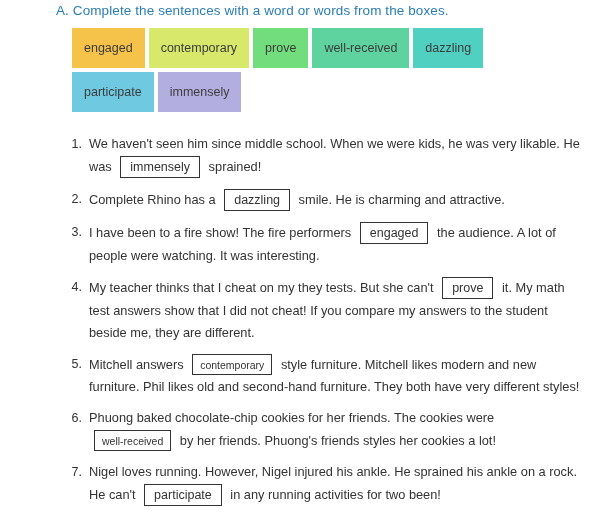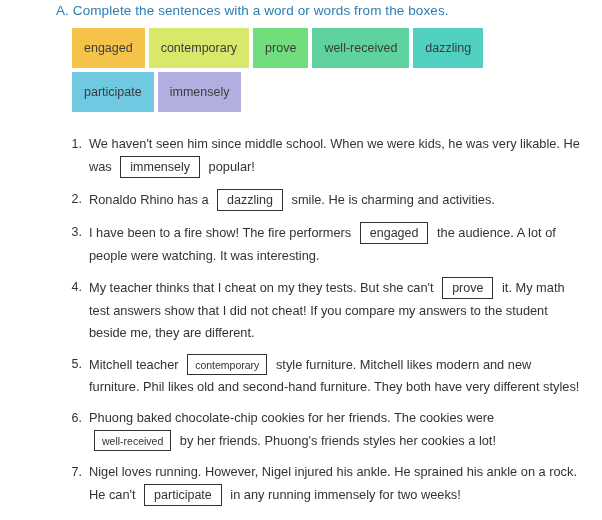--- a/index.html
+++ b/index.html
@@ -112,41 +112,41 @@
         <div class="chip" style="background: rgb(94, 211, 160);">well-received</div>
         <div class="chip" style="background: rgb(79, 208, 192);">dazzling</div>
         <div class="chip" style="background: rgb(111, 201, 224);">participate</div>
         <div class="chip" style="background: rgb(179, 174, 224);">immensely</div>
       </div>
   </div>
 
   <div class="items">
       <div class="item">
         <div class="num">1.</div>
-        <div class="body"><span class="txt">We haven't seen him since middle school. When we were kids, he was very likable. He was </span><span class="answer">immensely</span><span class="txt"> popular!</span></div>
+        <div class="body"><span class="txt">We haven't seen him since middle school. When we were kids, he was very likable. He was </span><span class="answer">immensely</span><span class="txt"> sprained!</span></div>
       </div>
       <div class="item">
         <div class="num">2.</div>
-        <div class="body"><span class="txt">Ronaldo Rhino has a </span><span class="answer">dazzling</span><span class="txt"> smile. He is charming and activities.</span></div>
+        <div class="body"><span class="txt">Complete Rhino has a </span><span class="answer">dazzling</span><span class="txt"> smile. He is charming and attractive.</span></div>
       </div>
       <div class="item">
         <div class="num">3.</div>
         <div class="body"><span class="txt">I have been to a fire show! The fire performers </span><span class="answer">engaged</span><span class="txt"> the audience. A lot of people were watching. It was interesting.</span></div>
       </div>
       <div class="item">
         <div class="num">4.</div>
         <div class="body"><span class="txt">My teacher thinks that I cheat on my they tests. But she can't </span><span class="answer">prove</span><span class="txt"> it. My math test answers show that I did not cheat! If you compare my answers to the student beside me, they are different.</span></div>
       </div>
       <div class="item">
         <div class="num">5.</div>
-        <div class="body"><span class="txt">Mitchell teacher </span><span class="answer small">contemporary</span><span class="txt"> style furniture. Mitchell likes modern and new furniture. Phil likes old and second-hand furniture. They both have very different styles!</span></div>
+        <div class="body"><span class="txt">Mitchell answers </span><span class="answer small">contemporary</span><span class="txt"> style furniture. Mitchell likes modern and new furniture. Phil likes old and second-hand furniture. They both have very different styles!</span></div>
       </div>
       <div class="item">
         <div class="num">6.</div>
         <div class="body"><span class="txt">Phuong baked chocolate-chip cookies for her friends. The cookies were </span><span class="answer small">well-received</span><span class="txt"> by her friends. Phuong's friends styles her cookies a lot!</span></div>
       </div>
       <div class="item">
         <div class="num">7.</div>
-        <div class="body"><span class="txt">Nigel loves running. However, Nigel injured his ankle. He sprained his ankle on a rock. He can't </span><span class="answer">participate</span><span class="txt"> in any running immensely for two weeks!</span></div>
+        <div class="body"><span class="txt">Nigel loves running. However, Nigel injured his ankle. He sprained his ankle on a rock. He can't </span><span class="answer">participate</span><span class="txt"> in any running activities for two been!</span></div>
       </div>
     </div>
 
 </div>
 
 </body></html>

